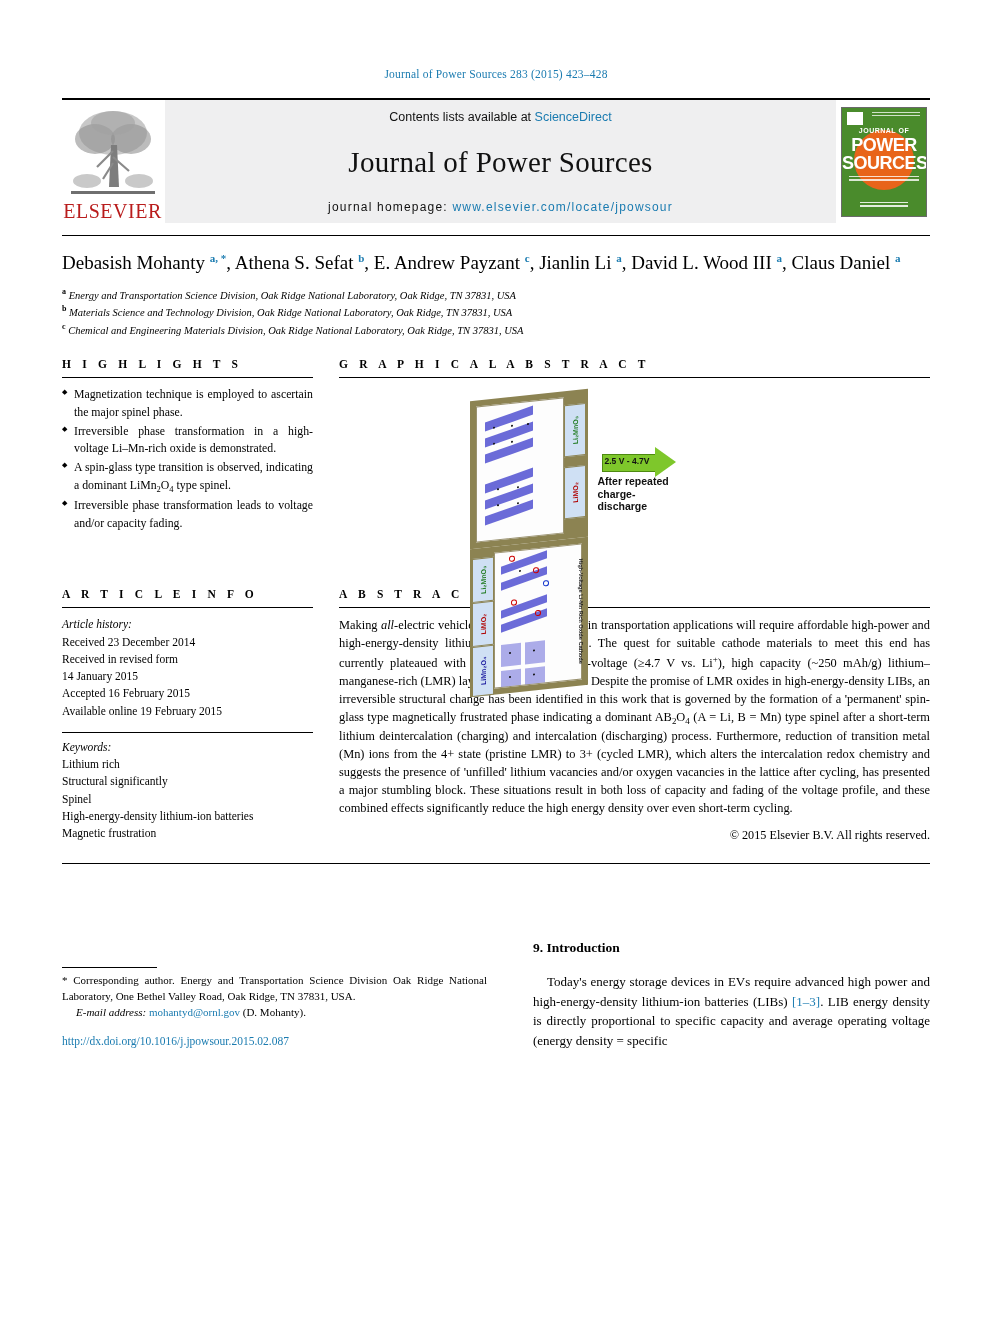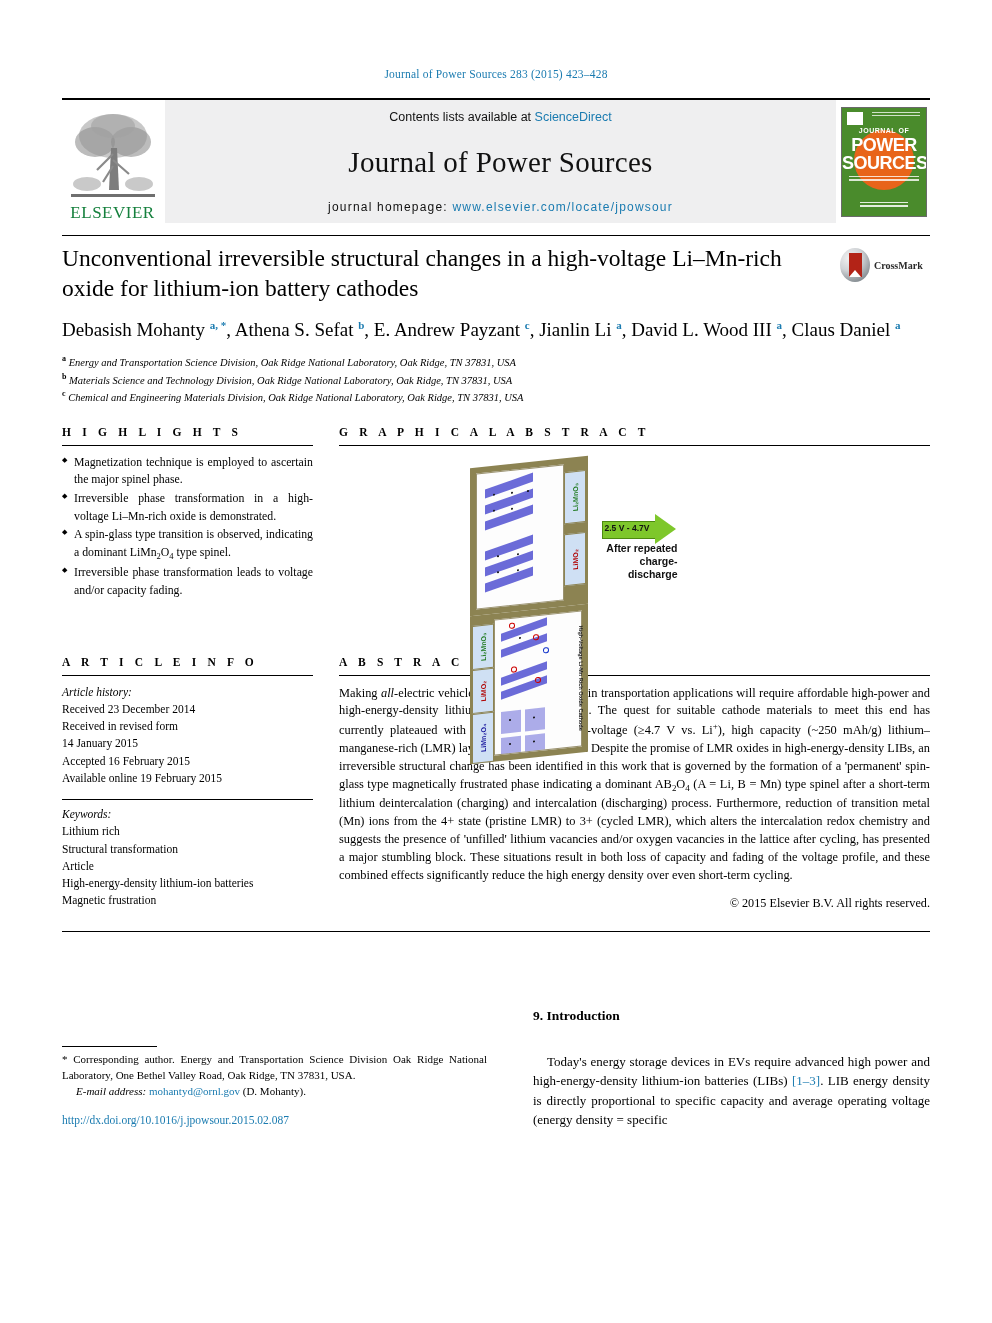--- a/index.html
+++ b/index.html
@@ -6,21 +6,21 @@
   body{width:992px;height:1323px;font-family:"Liberation Serif",serif;color:#000;position:relative;overflow:hidden;}
   .page{position:relative;width:992px;height:1323px;box-sizing:border-box;padding:0 62px;}
 
   
   .runhead{text-align:center;font-family:"Liberation Serif",serif;font-size:11.5px;color:#1a7bb0;padding-top:68px;letter-spacing:.2px;}
 
   
   .masthead{margin-top:18px;border-top:2.5px solid #000;display:flex;align-items:stretch;height:123px;}
   .elsevier-logo{width:101px;flex:0 0 101px;display:flex;flex-direction:column;justify-content:flex-end;align-items:center;padding-bottom:2px;box-sizing:border-box;}
   .tree-wrap{width:92px;height:96px;position:relative;overflow:hidden;}
-  .elsevier-word{font-family:"Liberation Serif",serif;font-size:17px;color:#15803d;letter-spacing:.5px;line-height:1;font-weight:400;}
+  .elsevier-word{font-family:"Liberation Serif",serif;font-size:20px;color:#b91c1c;letter-spacing:.5px;line-height:1;font-weight:400;}
   .journal-band{flex:1;background:#efeff0;margin:0 2px;display:flex;flex-direction:column;align-items:center;justify-content:space-between;padding:10px 0 9px;box-sizing:border-box;}
   .contents-line{font-family:"Liberation Sans",sans-serif;font-size:12.5px;color:#111;}
   .contents-line a{color:#1a7bb0;text-decoration:none;}
   .journal-name{font-family:"Liberation Serif",serif;font-size:29px;color:#111;letter-spacing:.3px;}
   .homepage{font-family:"Liberation Sans",sans-serif;font-size:12px;color:#111;letter-spacing:1.2px;}
   .homepage .url{color:#1a7bb0;}
   .cover{width:92px;flex:0 0 92px;display:flex;align-items:center;justify-content:center;}
   .cover-img{width:84px;height:108px;background:#4a8b2c;border:1px solid #6a6a6a;position:relative;overflow:hidden;}
   .cover-topbar{position:absolute;top:4px;left:5px;width:16px;height:13px;background:#fff;}
   .cover-tiny{position:absolute;top:4px;left:30px;right:6px;height:4px;}
@@ -76,39 +76,39 @@
   .side-label-r{position:absolute;right:1px;top:6px;bottom:6px;width:13px;display:flex;align-items:center;justify-content:center;}
   .side-label-r span{writing-mode:vertical-rl;font-family:"Liberation Sans",sans-serif;font-size:5.6px;font-weight:bold;color:#1a1a1a;white-space:nowrap;}
   .lattice{position:absolute;background:#4a4ad0;opacity:.82;transform:skewY(-14deg);}
   .dot{position:absolute;width:2px;height:2px;border-radius:50%;background:#111;}
   .odot{position:absolute;width:3.5px;height:3.5px;border-radius:50%;border:1px solid #c00;}
   .bdot{position:absolute;width:3.5px;height:3.5px;border-radius:50%;border:1px solid #1133cc;}
   .arrow-wrap{position:absolute;left:132px;top:52px;width:76px;height:30px;}
   .arrow-body{position:absolute;left:0;top:7px;width:56px;height:16px;background:#7ec72b;border:1px solid #4d8a10;}
   .arrow-head{position:absolute;left:53px;top:0;width:0;height:0;border-top:15px solid transparent;border-bottom:15px solid transparent;border-left:21px solid #7ec72b;}
   .arrow-text{position:absolute;left:3px;top:9px;font-family:"Liberation Sans",sans-serif;font-size:8.5px;font-weight:bold;color:#111;white-space:nowrap;}
-  .after-text{position:absolute;left:128px;top:80px;width:80px;text-align:right;font-family:"Liberation Sans",sans-serif;font-size:10.5px;font-weight:bold;line-height:1.22;color:#111;}
+  .after-text{position:absolute;left:128px;top:80px;width:80px;text-align:left;font-family:"Liberation Sans",sans-serif;font-size:10.5px;font-weight:bold;line-height:1.22;color:#111;}
 
   
   .ai{font-family:"Liberation Serif",serif;font-size:11.5px;line-height:1.5;margin-top:8px;}
   .ai .it{font-style:italic;}
   .kw{margin-top:12px;border-top:1.6px solid #000;padding-top:6px;font-family:"Liberation Serif",serif;font-size:11.5px;line-height:1.5;}
   .kw .it{font-style:italic;}
 
   .abstract{margin-top:9px;font-family:"Liberation Serif",serif;font-size:12.4px;line-height:1.44;text-align:justify;}
   .copyright{margin-top:11px;text-align:right;font-family:"Liberation Serif",serif;font-size:12.2px;}
 
   .bigrule{border-top:1.6px solid #000;margin-top:20px;}
 
   
   .bottom{display:flex;margin-top:76px;}
   .bcolL{flex:0 0 425px;padding-right:24px;position:relative;}
   .bcolR{flex:1;padding-left:22px;}
   .introhead{font-family:"Liberation Serif",serif;font-weight:bold;font-size:13.5px;}
-  .introp{margin-top:28px;font-family:"Liberation Serif",serif;font-size:13px;line-height:1.5;text-align:justify;text-indent:14px;}
+  .introp{margin-top:16px;font-family:"Liberation Serif",serif;font-size:13px;line-height:1.5;text-align:justify;text-indent:14px;}
   .introp a{color:#1a7bb0;text-decoration:none;}
   .foot{position:absolute;left:0;right:24px;bottom:0;}
   .footrule{border-top:1px solid #000;width:95px;margin-bottom:4px;}
   .footnote{font-family:"Liberation Serif",serif;font-size:11px;line-height:1.46;text-align:justify;}
   .footnote .em{font-style:italic;}
   .footnote a{color:#1a7bb0;text-decoration:none;}
   .doi{margin-top:13px;font-family:"Liberation Serif",serif;font-size:11.5px;line-height:1.5;}
   .doi a{color:#1a7bb0;text-decoration:none;}
   .issn{font-family:"Liberation Serif",serif;font-size:11.5px;font-weight:bold;}
 </style>
@@ -167,29 +167,20 @@
         <div class="cov-foot">
             <i></i>
             <i></i>
           </div>
       </div>
     </div>
   </div>
 
   <div class="artline"></div>
 
-  <div class="titlerow">
-    <div class="title">Unconventional irreversible structural changes in a high-voltage Li–Mn-rich oxide for lithium-ion battery cathodes</div>
-    <div class="crossmark">
-      <div class="cm-badge">
-          <div class="cm-inner"></div>
-        </div>
-      <div class="cm-text">CrossMark</div>
-    </div>
-  </div>
 
   <div class="authors">Debasish Mohanty <sup>a, *</sup>, Athena S. Sefat <sup>b</sup>, E. Andrew Payzant <sup>c</sup>, Jianlin Li <sup>a</sup>, David L. Wood III <sup>a</sup>, Claus Daniel <sup>a</sup></div>
 
   <div class="affils">
     <div><sup>a</sup> <span>Energy and Transportation Science Division, Oak Ridge National Laboratory, Oak Ridge, TN 37831, USA</span></div>
     <div><sup>b</sup> <span>Materials Science and Technology Division, Oak Ridge National Laboratory, Oak Ridge, TN 37831, USA</span></div>
     <div><sup>c</sup> <span>Chemical and Engineering Materials Division, Oak Ridge National Laboratory, Oak Ridge, TN 37831, USA</span></div>
   </div>
 
   <div class="cols">
@@ -294,22 +285,22 @@
         <div class="it">Article history:</div>
         <div>Received 23 December 2014</div>
         <div>Received in revised form</div>
         <div>14 January 2015</div>
         <div>Accepted 16 February 2015</div>
         <div>Available online 19 February 2015</div>
       </div>
       <div class="kw">
         <div class="it">Keywords:</div>
         <div>Lithium rich</div>
-        <div>Structural transformation</div>
-        <div>Article</div>
+        <div>Structural significantly</div>
+        <div>Spinel</div>
         <div>High-energy-density lithium-ion batteries</div>
         <div>Magnetic frustration</div>
       </div>
     </div>
 
     <div class="colR">
       <div class="sechead">A B S T R A C T</div>
       <div class="rule"></div>
       <div class="abstract">Making <i>all</i>-electric vehicles (EVs) commonplace in transportation applications will require affordable high-power and high-energy-density lithium-ion batteries (LIBs). The quest for suitable cathode materials to meet this end has currently plateaued with the discovery of high-voltage (≥4.7 V vs. Li<sup>+</sup>), high capacity (~250 mAh/g) lithium–manganese-rich (LMR) layered composite oxides. Despite the promise of LMR oxides in high-energy-density LIBs, an irreversible structural change has been identified in this work that is governed by the formation of a 'permanent' spin-glass type magnetically frustrated phase indicating a dominant AB<sub>2</sub>O<sub>4</sub> (A = Li, B = Mn) type spinel after a short-term lithium deintercalation (charging) and intercalation (discharging) process. Furthermore, reduction of transition metal (Mn) ions from the 4+ state (pristine LMR) to 3+ (cycled LMR), which alters the intercalation redox chemistry and suggests the presence of 'unfilled' lithium vacancies and/or oxygen vacancies in the lattice after cycling, has presented a major stumbling block. These situations result in both loss of capacity and fading of the voltage profile, and these combined effects significantly reduce the high energy density over even short-term cycling.</div>
       <div class="copyright">© 2015 Elsevier B.V. All rights reserved.</div>

